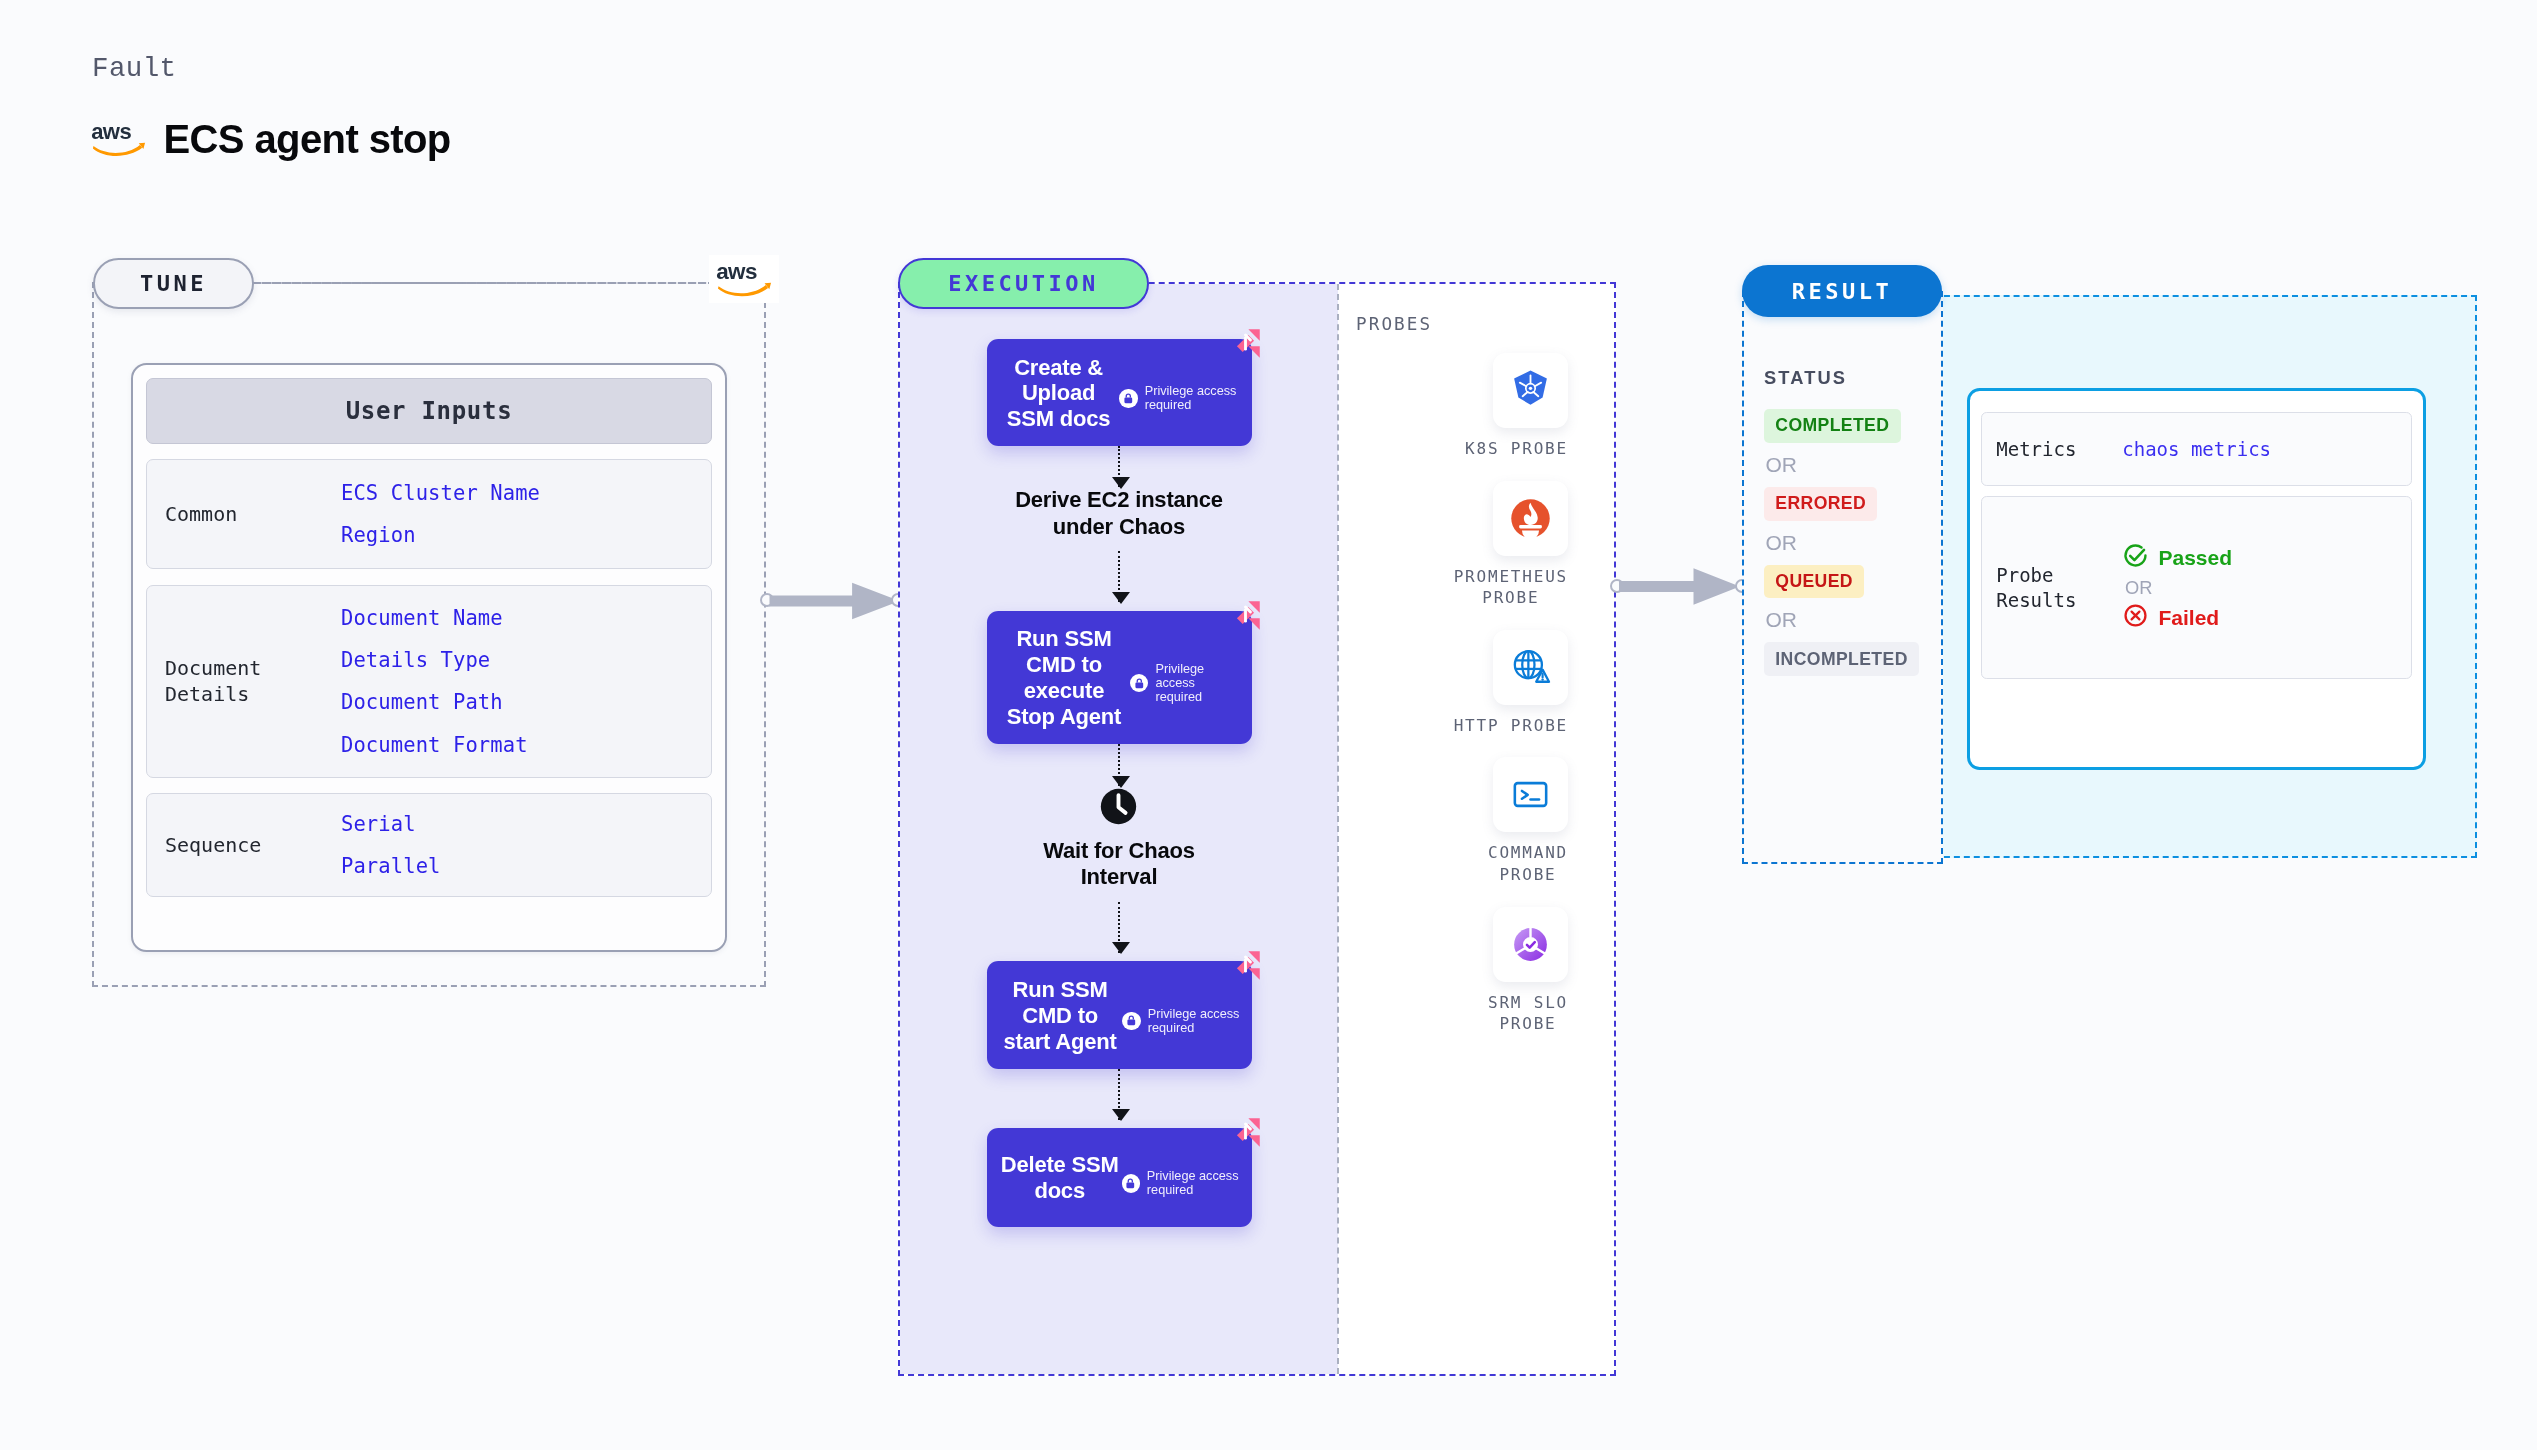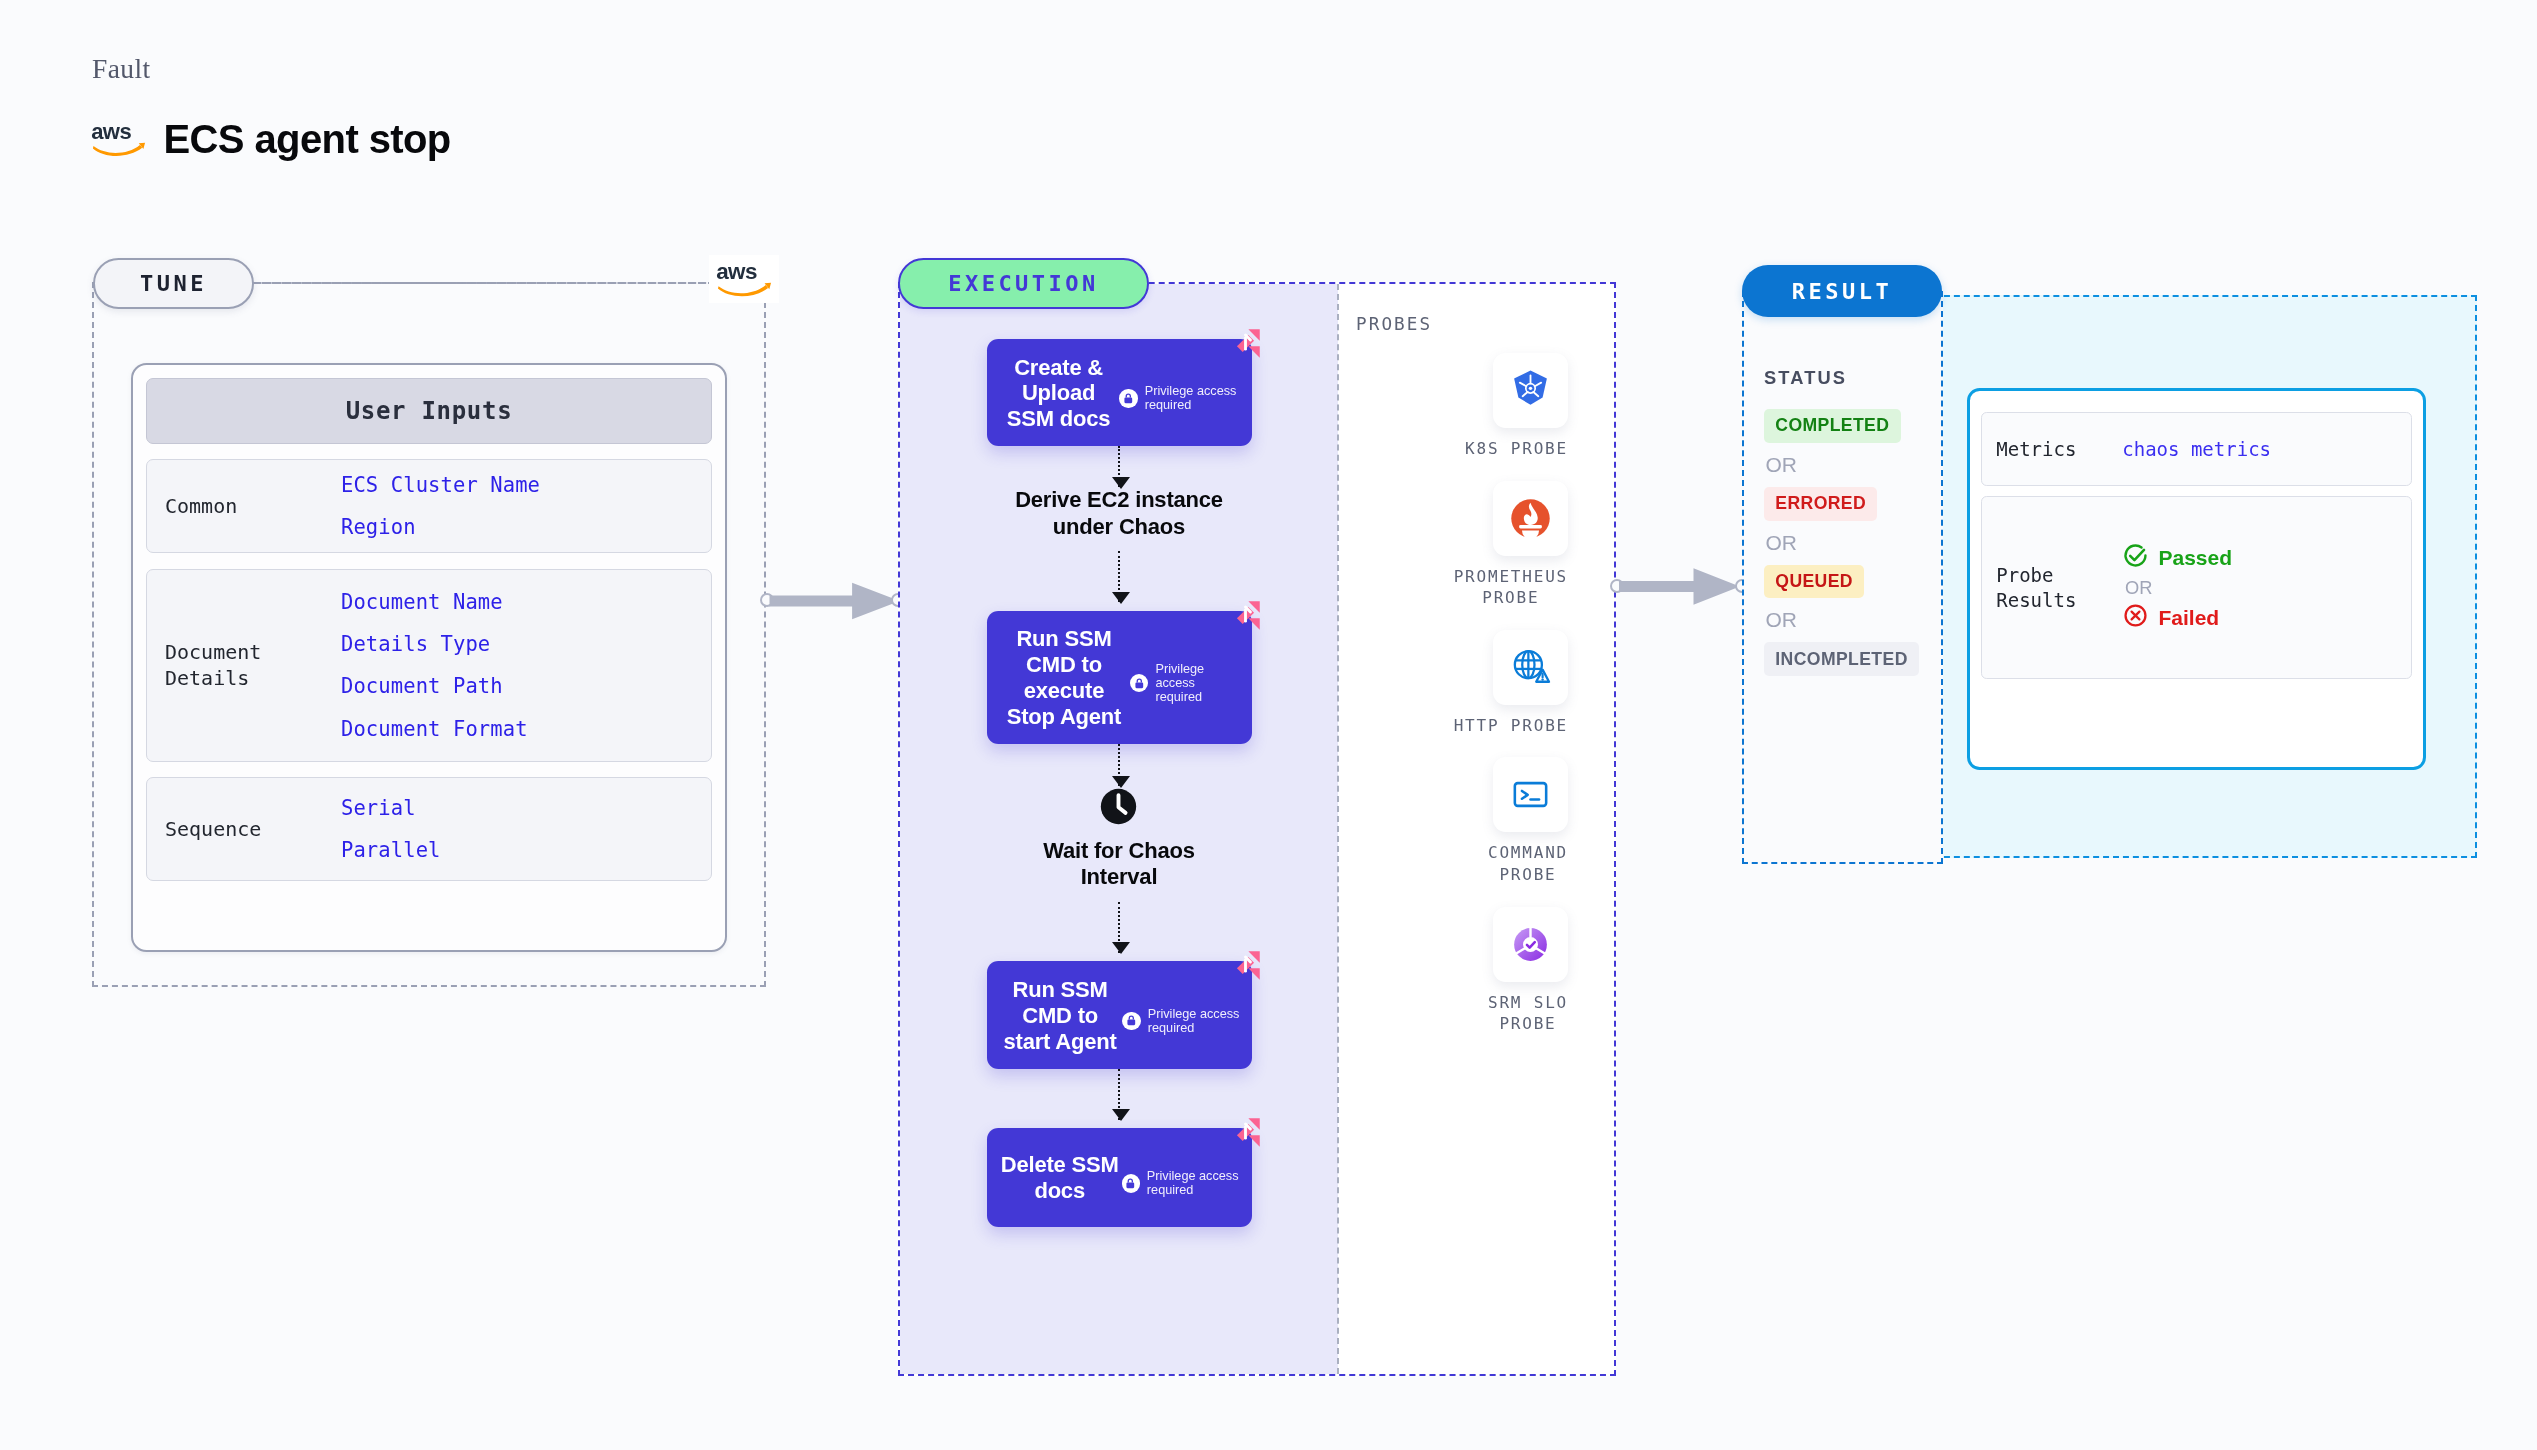--- a/index.html
+++ b/index.html
@@ -7,21 +7,21 @@
     width: 2538px; height: 1451px;
     background: #fafbfd;
     font-family: "Liberation Sans", sans-serif;
     overflow: hidden;
   }
   .stage { position: relative; width: 2538px; height: 1451px; }
 
   
   .fault-label {
     position: absolute; left: 92px; top: 53px;
-    font-family: Liberation Serif, serif;
+    font-family: Liberation Mono, monospace;
     font-size: 27.5px; color: #53586b; letter-spacing: 0.4px; text-align: right;
   }
   .title-row {
     position: absolute; left: 90px; top: 119px;
     display: flex; align-items: center; gap: 15.5px;
   }
   .aws-logo { position: relative; display: block; }
   .page-title {
     font-size: 40px; font-weight: 700; color: #08090c;
     letter-spacing: -0.6px; line-height: 1;
@@ -318,21 +318,21 @@
     <svg width="59" height="40" viewBox="0 0 100 64">
       <text x="2" y="34" font-family="Liberation Sans, sans-serif" font-size="38" font-weight="700" fill="#232f3e" letter-spacing="-1">aws</text>
       <path d="M6 46 C26 62, 64 62, 86 44 L90 49 C66 68, 24 67, 5 50 Z" fill="#ff9900"></path>
       <path d="M84 41 L95 40 L92 51 Z" fill="#ff9900"></path>
     </svg>
   </span>
 
   <div class="inputs-card">
     <div class="inputs-head">User Inputs</div>
 
-    <div class="inputs-group" style="height:94px;">
+    <div class="inputs-group" style="height:110px;">
       <div class="group-key">Common</div>
       <div class="group-vals">
         <div class="group-val">ECS Cluster Name</div>
         <div class="group-val">Region</div>
       </div>
     </div>
 
     <div class="inputs-group" style="height:193px;">
       <div class="group-key" style="white-space:pre-line;">Document
 Details</div>

